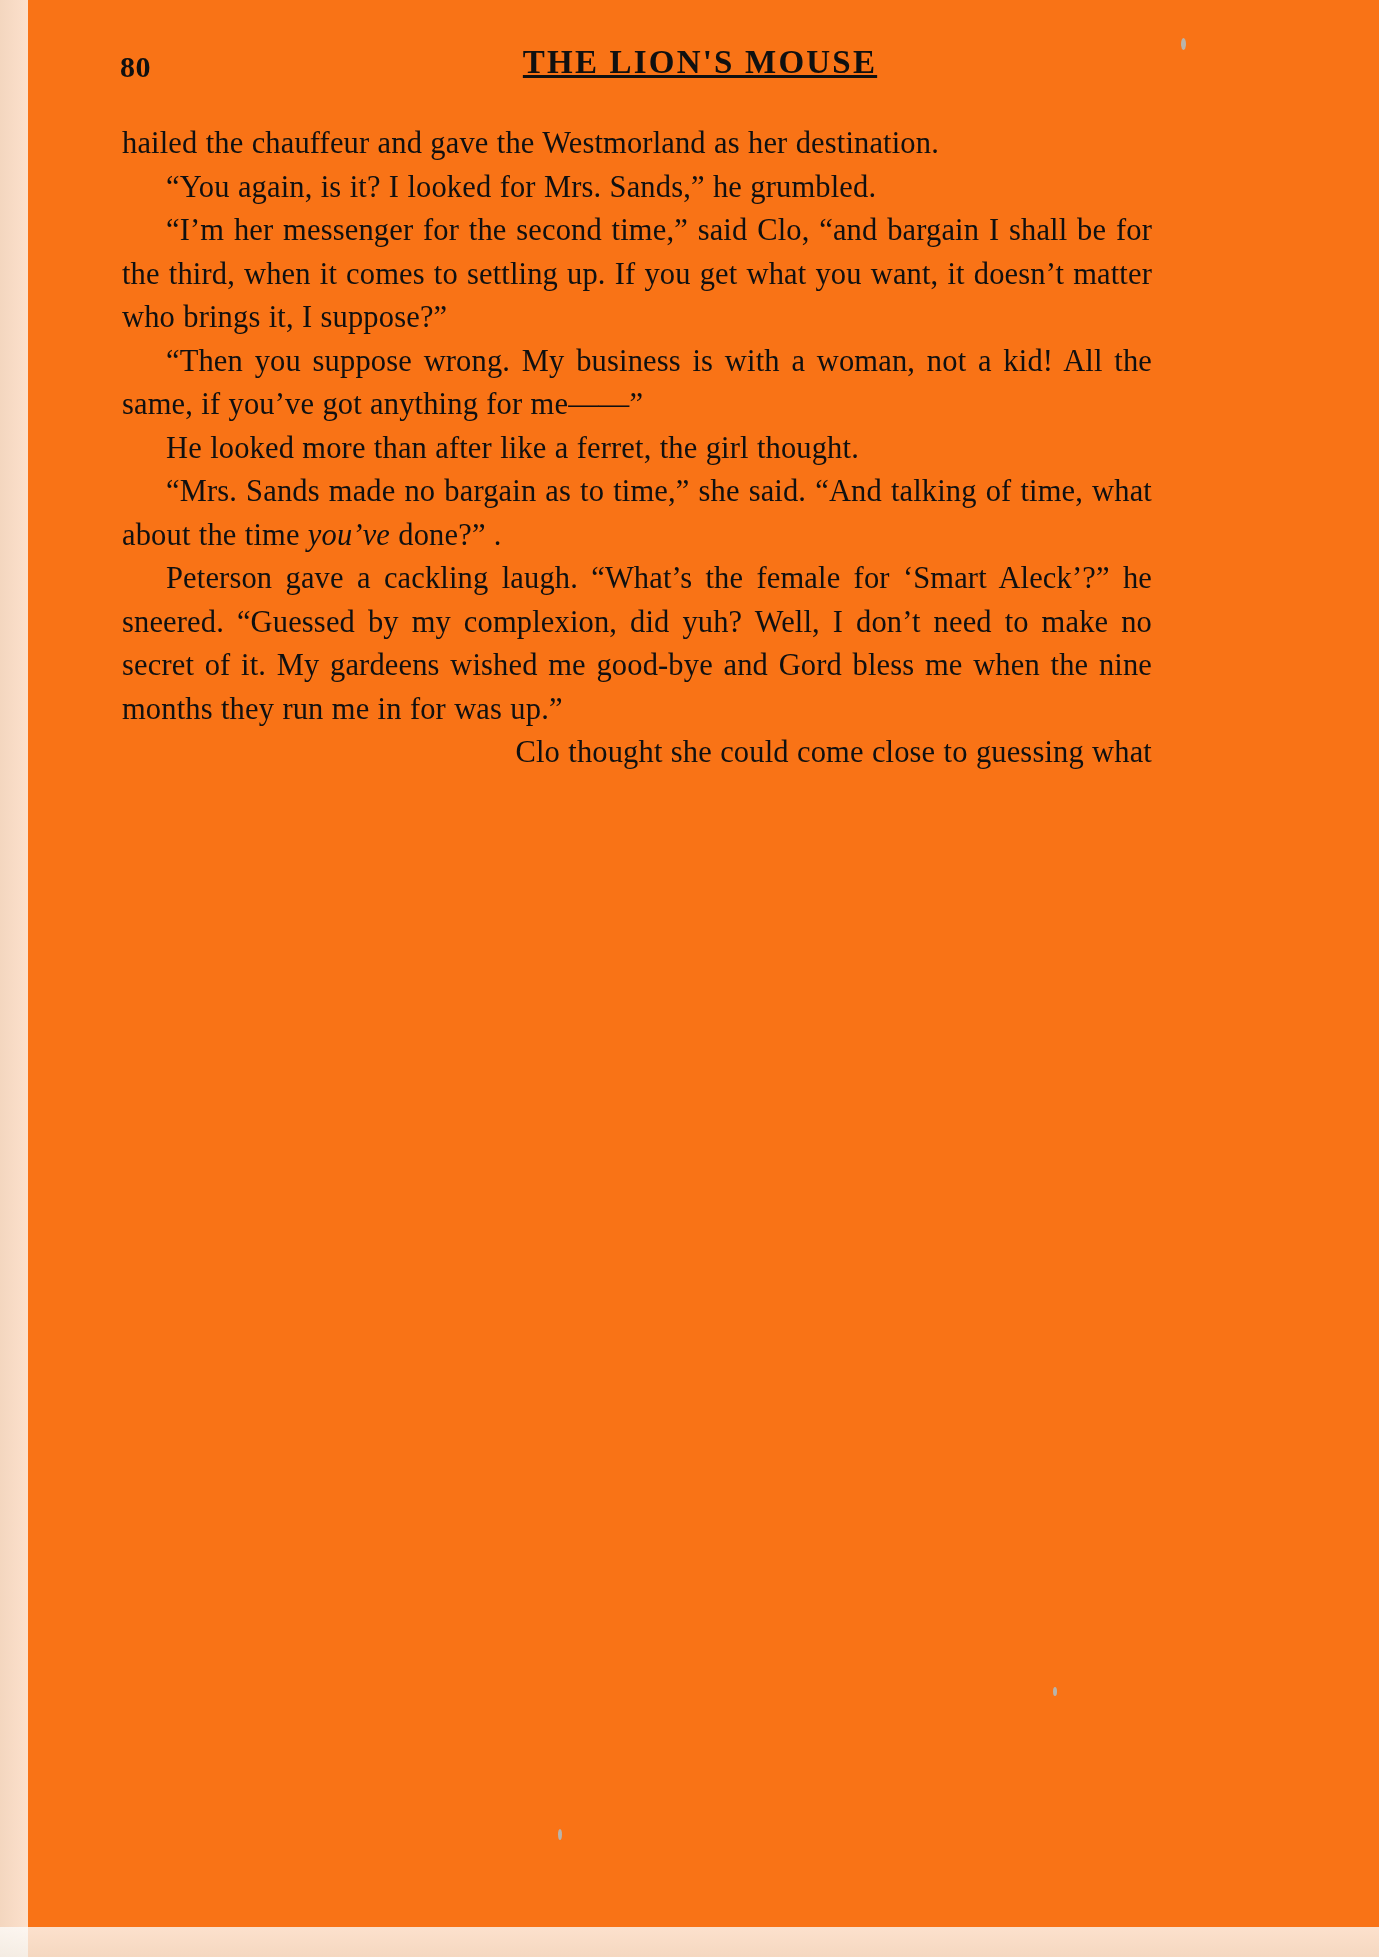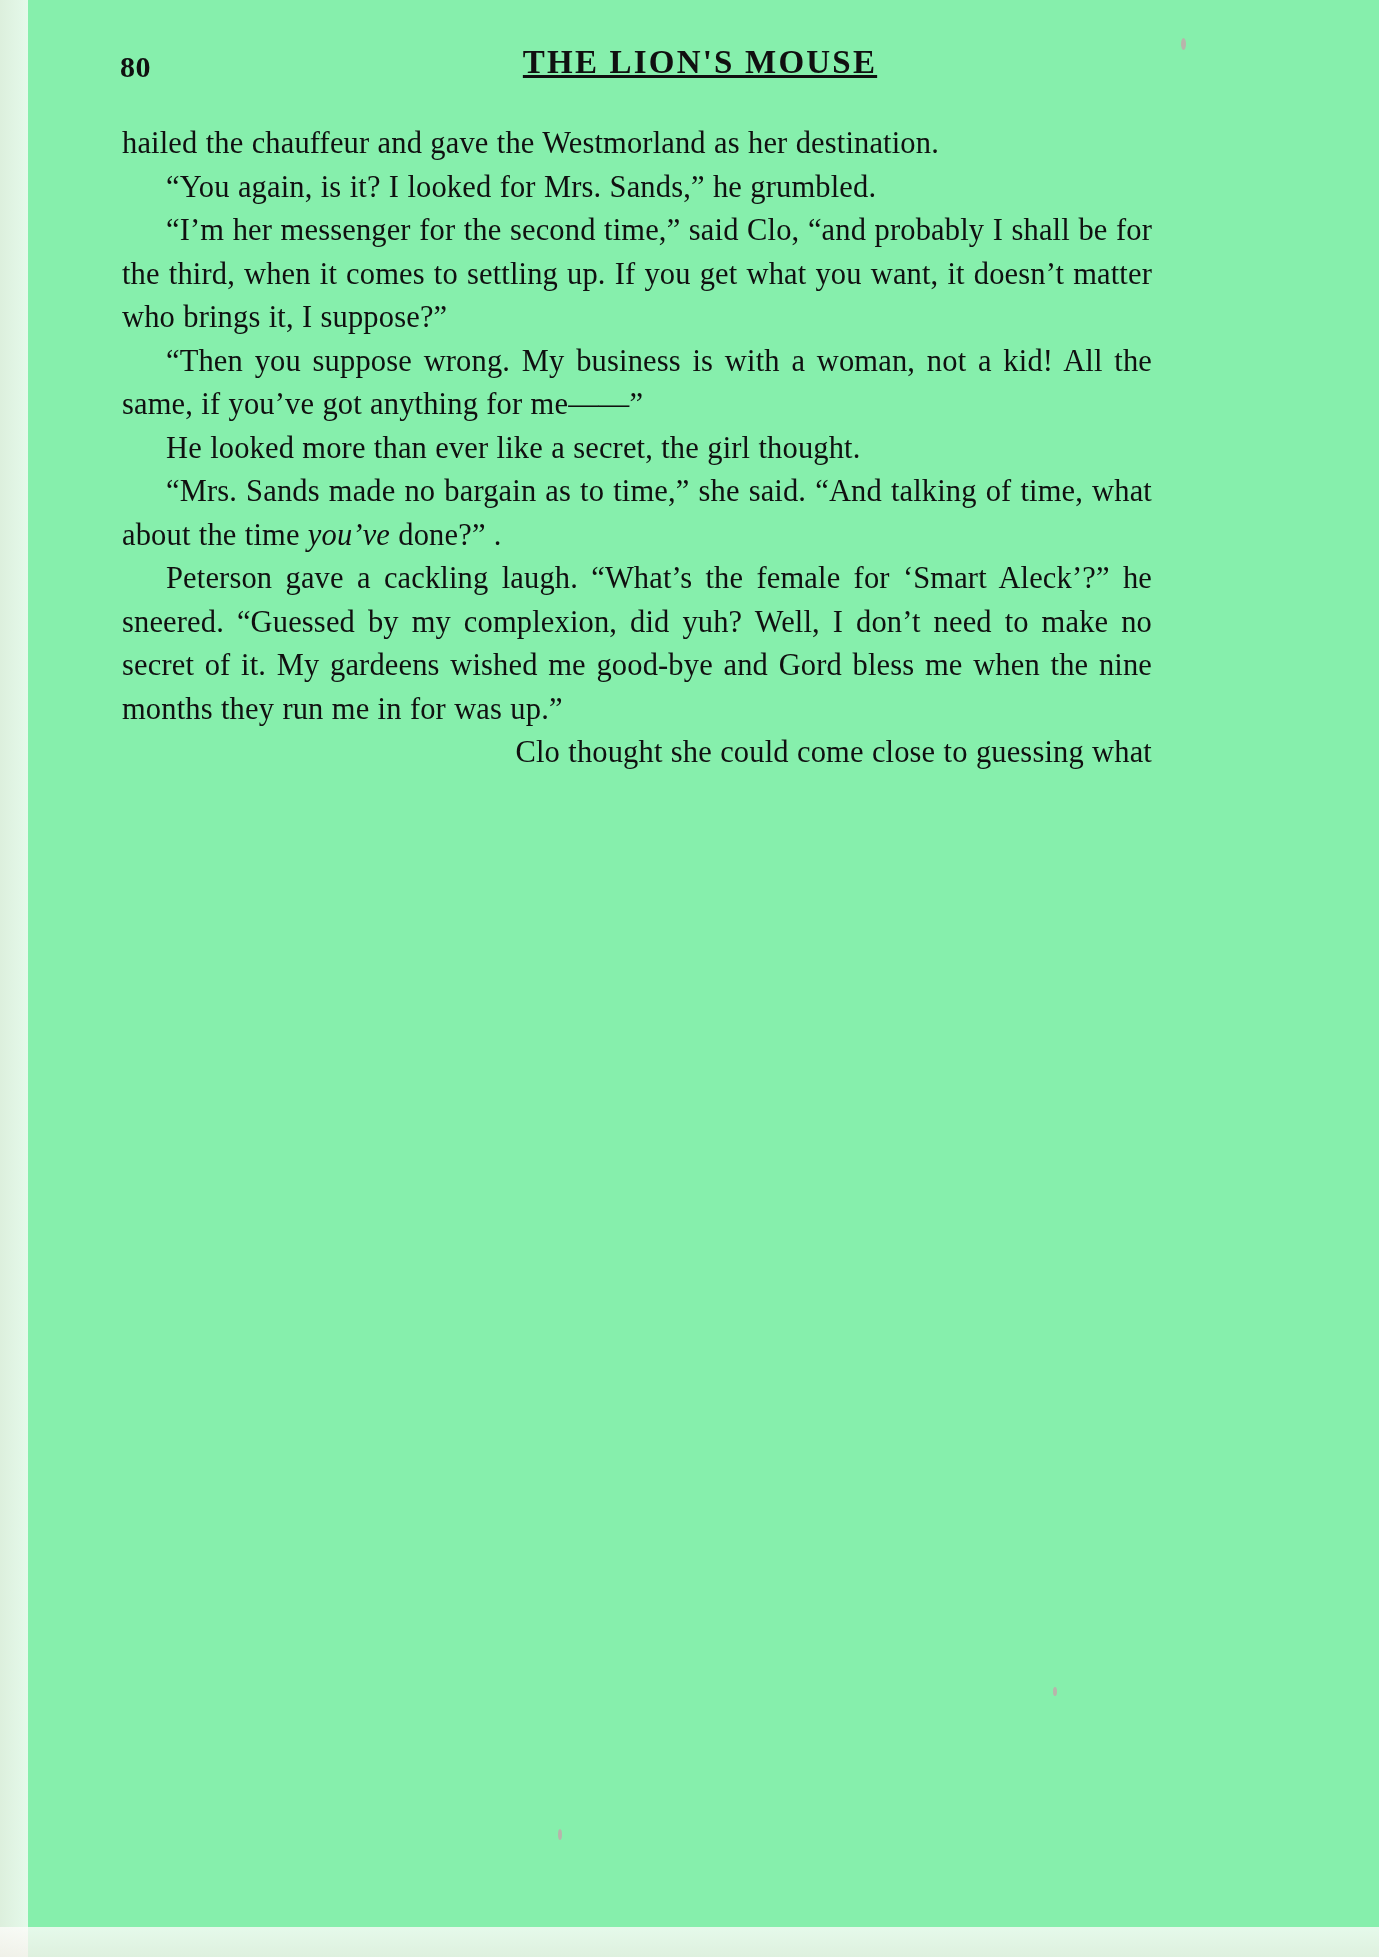--- a/index.html
+++ b/index.html
@@ -11,21 +11,21 @@
     width: 1379px;
     height: 1957px;
     font-family: "Liberation Serif", serif;
     color: #101010;
     overflow: hidden;
   }
   .page {
     position: relative;
     width: 1379px;
     height: 1957px;
-    background: #86efac;
+    background: #f97316;
   }
   .page-inner {
     position: absolute;
     left: 0;
     top: 0;
     width: 1379px;
     height: 1957px;
     padding: 0;
   }
   .running-head {
@@ -117,22 +117,22 @@
   <div class="page-inner">
 
     <div class="running-head">
       <div class="folio">80</div>
       <div class="book-title">THE LION'S MOUSE</div>
     </div>
 
     <div class="body-text">
       <p>hailed the chauffeur and gave the Westmorland as her destination.</p>
       <p class="indent">“You again, is it?   I looked for Mrs. Sands,” he grumbled.</p>
-      <p class="indent">“I’m her messenger for the second time,” said Clo, “and probably I shall be for the third, when it comes to settling up.   If you get what you want, it doesn’t matter who brings it, I suppose?”</p>
+      <p class="indent">“I’m her messenger for the second time,” said Clo, “and bargain I shall be for the third, when it comes to settling up.   If you get what you want, it doesn’t matter who brings it, I suppose?”</p>
       <p class="indent">“Then you suppose wrong.   My business is with a woman, not a kid!   All the same, if you’ve got anything for me——”</p>
-      <p class="indent">He looked more than ever like a secret, the girl thought.</p>
+      <p class="indent">He looked more than after like a ferret, the girl thought.</p>
       <p class="indent"><span>“Mrs. Sands made no bargain as to time,” she said.   “And talking of time, what about the time </span><em>you’ve</em><span> done?” .</span></p>
       <p class="indent">Peterson gave a cackling laugh.   “What’s the female for ‘Smart Aleck’?” he sneered.   “Guessed by my complexion, did yuh?   Well, I don’t need to make no secret of it.   My gardeens wished me good-bye and Gord bless me when the nine months they run me in for was up.”</p>
       <p class="indent last-line-natural">Clo thought she could come close to guessing what</p>
     </div>
 
   </div>
 </div>
 
 </body></html>

